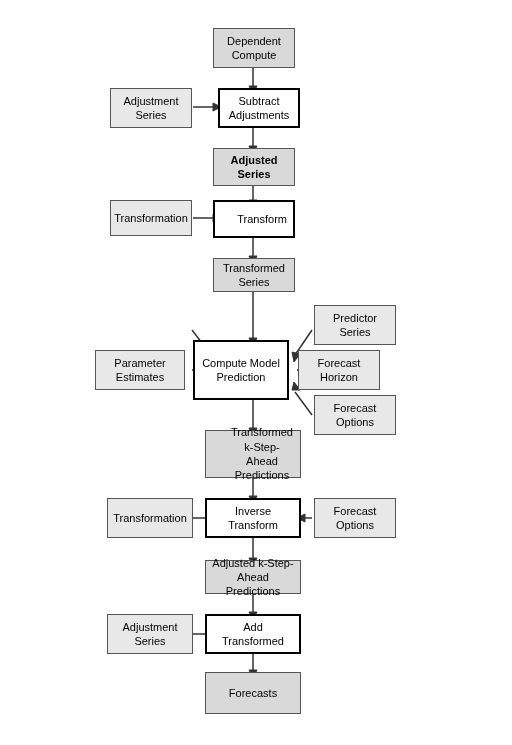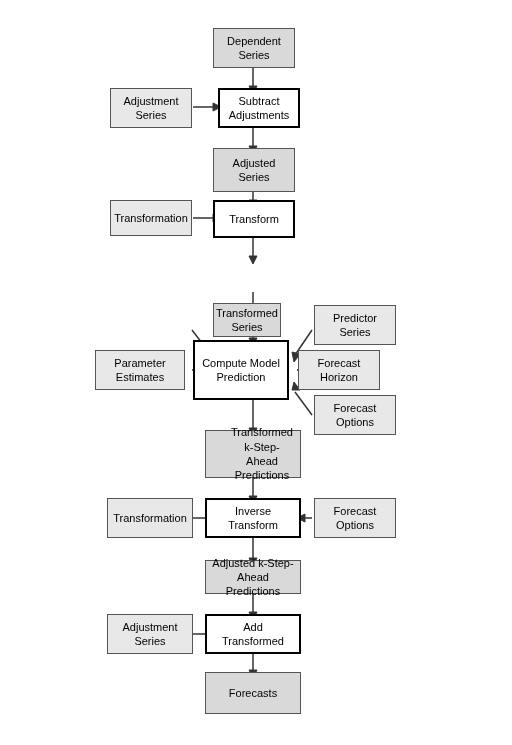--- a/index.html
+++ b/index.html
@@ -115,44 +115,44 @@
     <polygon points="249,612 253,620 257,612"></polygon>
 
     <line x1="192" y1="634" x2="215" y2="634"></line>
     <polygon points="213,630 221,634 213,638"></polygon>
 
     <line x1="253" y1="654" x2="253" y2="672"></line>
     <polygon points="249,670 253,678 257,670"></polygon>
   </svg>
 
   <div class="box" style="left:213px; top:28px; width:82px; height:40px;">
-    <span>Dependent Series</span>
+    <span>Dependent Compute</span>
   </div>
 
   <div class="box light" style="left:110px; top:88px; width:82px; height:40px;">
     <span>Adjustment Series</span>
   </div>
 
   <div class="box bold-border" style="left:218px; top:88px; width:82px; height:40px;">
     <span>Subtract Adjustments</span>
   </div>
 
-  <div class="box" style="left:213px; top:148px; width:82px; height:44px;">
+  <div class="box" style="left:213px; top:148px; width:82px; height:38px;font-weight:bold;">
     <span>Adjusted Series</span>
   </div>
 
   <div class="box light" style="left:110px; top:200px; width:82px; height:36px;">
     <span>Transformation</span>
   </div>
 
-  <div class="box bold-border" style="left:213px; top:200px; width:82px; height:38px;">
+  <div class="box bold-border" style="left:213px; top:200px; width:82px; height:38px;justify-content:flex-end;">
     <span>Transform</span>
   </div>
 
-  <div class="box" style="left:213px; top:258px; width:68px; height:34px;margin-top:45px;">
+  <div class="box" style="left:213px; top:258px; width:82px; height:34px;">
     <span>Transformed Series</span>
   </div>
 
 
   <div class="box light" style="left:314px; top:305px; width:82px; height:40px;">
     <span>Predictor Series</span>
   </div>
 
   <div class="box light" style="left:95px; top:350px; width:90px; height:40px;">
     <span>Parameter Estimates</span>

